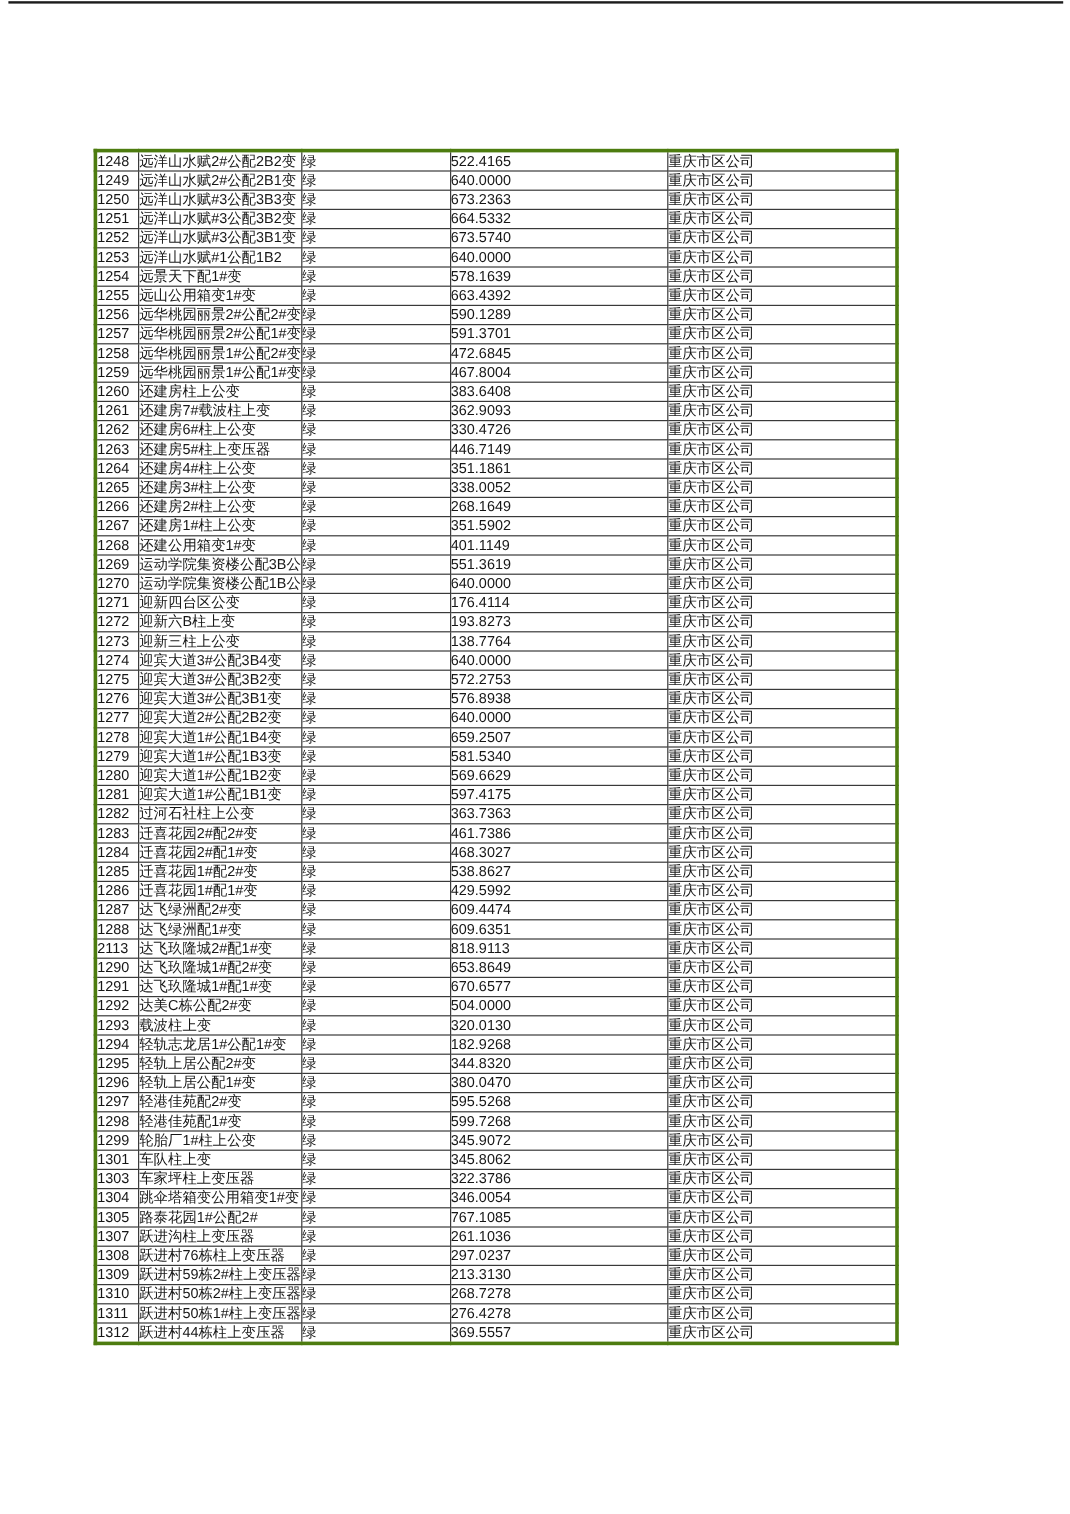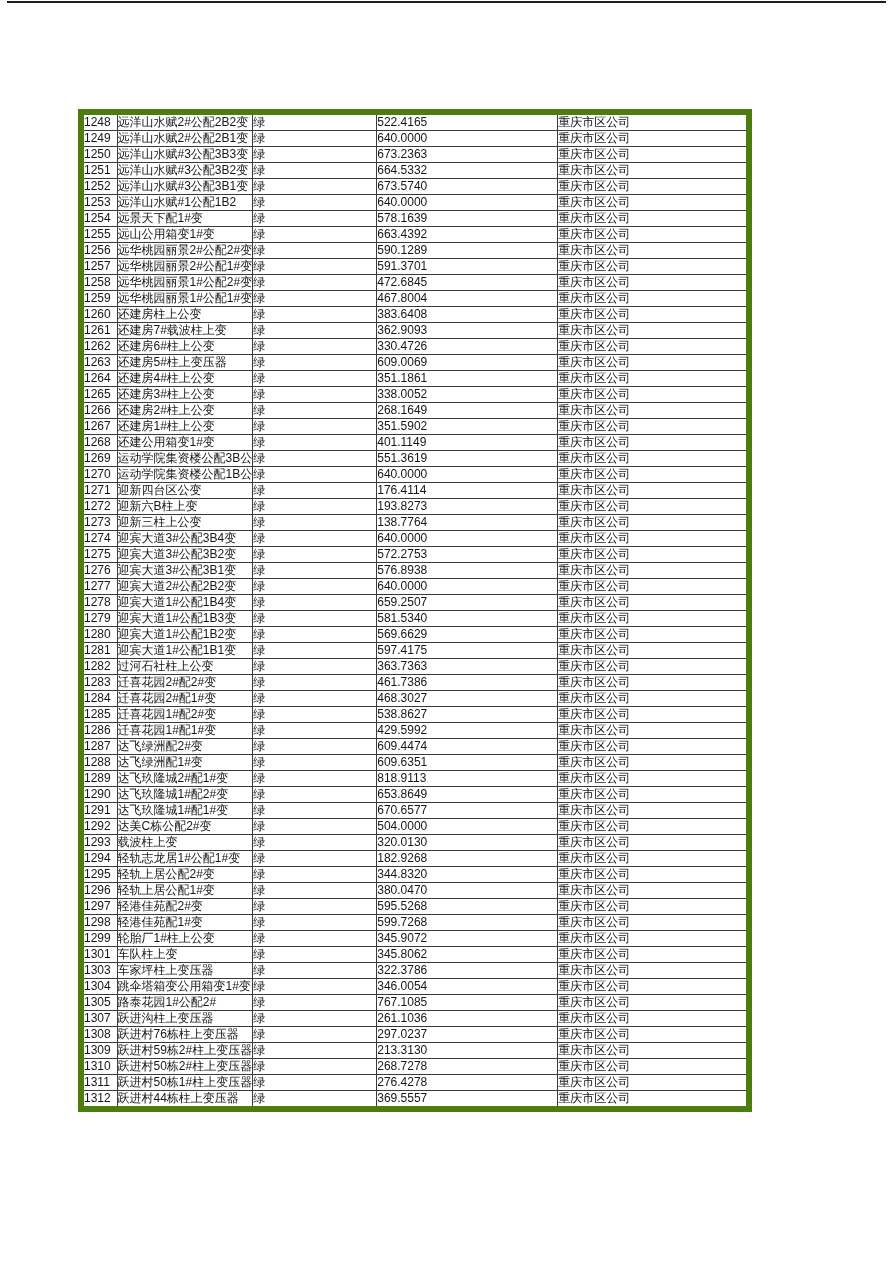--- a/index.html
+++ b/index.html
@@ -18,24 +18,24 @@
     position: absolute;
     left: 7px;
     top: 1px;
     width: 879px;
     height: 2px;
     background: #1c1c1c;
   }
   table.data-grid {
     position: absolute;
     left: 78px;
-    top: 109px;
+    top: 124px;
     border-collapse: collapse;
     table-layout: fixed;
-    border: 6px solid #4d7c0f;
+    border: 3px solid #4d7c0f;
   }
   table.data-grid td {
     border: 1px solid #3a3a3a;
     height: 15px;
     padding: 0;
     font-size: 12px;
     line-height: 15px;
     white-space: nowrap;
     overflow: hidden;
     color: #161616;
@@ -163,21 +163,21 @@
         <td class="col-no">1262</td>
         <td class="col-name">还建房6#柱上公变</td>
         <td class="col-status">绿</td>
         <td class="col-value">330.4726</td>
         <td class="col-company">重庆市区公司</td>
       </tr>
       <tr>
         <td class="col-no">1263</td>
         <td class="col-name">还建房5#柱上变压器</td>
         <td class="col-status">绿</td>
-        <td class="col-value">609.0069</td>
+        <td class="col-value">446.7149</td>
         <td class="col-company">重庆市区公司</td>
       </tr>
       <tr>
         <td class="col-no">1264</td>
         <td class="col-name">还建房4#柱上公变</td>
         <td class="col-status">绿</td>
         <td class="col-value">351.1861</td>
         <td class="col-company">重庆市区公司</td>
       </tr>
       <tr>
@@ -342,21 +342,21 @@
         <td class="col-company">重庆市区公司</td>
       </tr>
       <tr>
         <td class="col-no">1288</td>
         <td class="col-name">达飞绿洲配1#变</td>
         <td class="col-status">绿</td>
         <td class="col-value">609.6351</td>
         <td class="col-company">重庆市区公司</td>
       </tr>
       <tr>
-        <td class="col-no">1289</td>
+        <td class="col-no">2113</td>
         <td class="col-name">达飞玖隆城2#配1#变</td>
         <td class="col-status">绿</td>
         <td class="col-value">818.9113</td>
         <td class="col-company">重庆市区公司</td>
       </tr>
       <tr>
         <td class="col-no">1290</td>
         <td class="col-name">达飞玖隆城1#配2#变</td>
         <td class="col-status">绿</td>
         <td class="col-value">653.8649</td>

